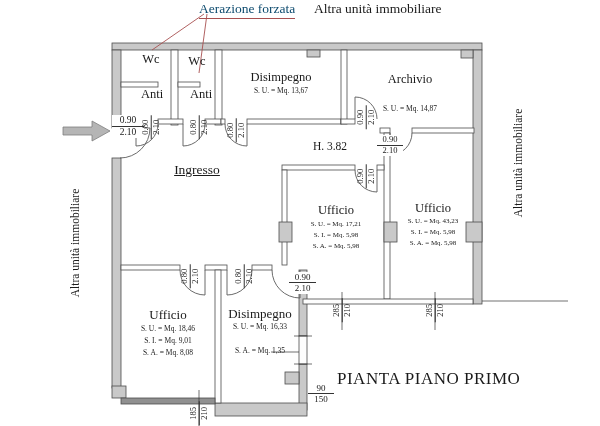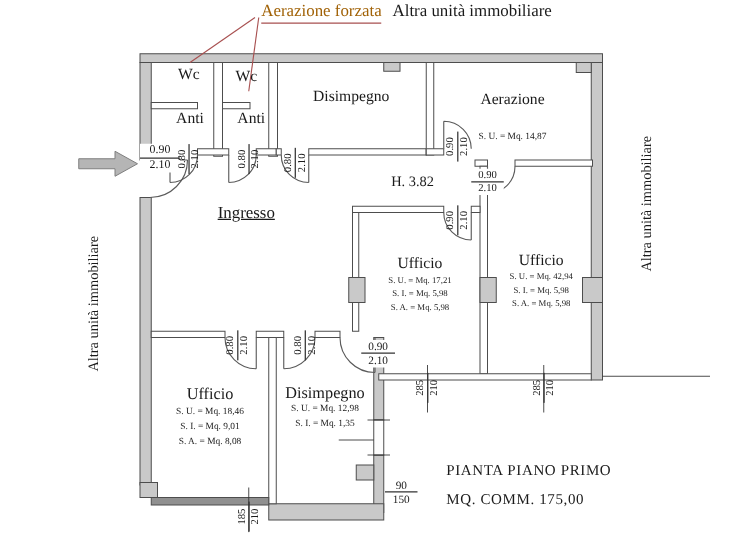--- a/index.html
+++ b/index.html
@@ -9,21 +9,21 @@
   .lbl{position:absolute;white-space:nowrap;}
   .rname{position:absolute;text-align:center;font-size:12.5px;white-space:nowrap;}
   .rsub{position:absolute;text-align:center;font-size:7.5px;white-space:nowrap;}
   .vert{transform:rotate(-90deg);text-align:center;font-size:11.5px;}
   .frac{position:absolute;width:24px;font-size:8.5px;line-height:1.15;text-align:center;}
   .frac .ftop{display:block;border-bottom:1px solid #333;padding:0 1px;}
   .frac .fbot{display:block;padding:0 1px;}
   .rot{transform:rotate(-90deg);}
   .boxed{background:#fff;}
   .red-underline{border-bottom:1px solid #a85050;padding-bottom:1px;}
-  .title-line{position:absolute;font-size:12px;letter-spacing:.5px;margin-left:20px;}
+  .title-line{position:absolute;font-size:17px;letter-spacing:.5px;}
 </style>
 </head>
 <body>
 
 <div class="canvas">
 
   <svg width="600" height="426" viewBox="0 0 600 426">
 
     <g fill="#c9c9c9" stroke="#4d4d4d" stroke-width="0.8">
       <rect x="112" y="43" width="370" height="7"></rect>
@@ -99,58 +99,59 @@
     </g>
 
     <g stroke="#a85050" stroke-width="0.9">
       <line x1="204" y1="14" x2="152" y2="50"></line>
       <line x1="207" y1="14" x2="199" y2="73"></line>
     </g>
 
     <polygon points="63,127 92,127 92,121 110,131 92,141 92,135 63,135" fill="#b5b5b5" stroke="#7f7f7f" stroke-width="0.8"></polygon>
   </svg>
 
-  <div class="lbl red-underline" style="left:209px;top:1px;font-size:13.5px;color:#a16207;">Aerazione forzata</div>
+  <div class="lbl red-underline" style="left:199px;top:1px;font-size:13.5px;color:#0c4a6e;">Aerazione forzata</div>
   <div class="lbl" style="left:314px;top:1px;font-size:13.5px;">Altra unità immobiliare</div>
 
   <div class="lbl vert" style="left:0px;top:237px;width:150px;">Altra unità immobiliare</div>
   <div class="lbl vert" style="left:443px;top:157px;width:150px;">Altra unità immobiliare</div>
 
   <div class="rname" style="left:131px;top:52px;width:40px;">Wc</div>
   <div class="rname" style="left:177px;top:54px;width:40px;">Wc</div>
   <div class="rname" style="left:132px;top:87px;width:40px;">Anti</div>
   <div class="rname" style="left:181px;top:87px;width:40px;">Anti</div>
 
   <div class="rname" style="left:221px;top:70px;width:120px;">Disimpegno</div>
-
-  <div class="rname" style="left:350px;top:72px;width:120px;">Aerazione</div>
+  <div class="rsub" style="left:221px;top:86px;width:120px;">S. U. = Mq. 13,67</div>
+
+  <div class="rname" style="left:350px;top:72px;width:120px;">Archivio</div>
   <div class="rsub" style="left:350px;top:104px;width:120px;">S. U. = Mq. 14,87</div>
 
   <div class="rname" style="left:137px;top:162px;width:120px;font-size:13.5px;text-decoration:underline;">Ingresso</div>
 
   <div class="lbl" style="left:300px;top:140px;width:60px;text-align:center;font-size:11.5px;">H. 3.82</div>
 
   <div class="rname" style="left:276px;top:203px;width:120px;">Ufficio</div>
   <div class="rsub" style="left:276px;top:220px;width:120px;font-size:7px;">S. U. = Mq. 17,21</div>
   <div class="rsub" style="left:276px;top:231px;width:120px;font-size:7px;">S. I. = Mq. 5,98</div>
   <div class="rsub" style="left:276px;top:242px;width:120px;font-size:7px;">S. A. = Mq. 5,98</div>
 
   <div class="rname" style="left:373px;top:201px;width:120px;">Ufficio</div>
-  <div class="rsub" style="left:373px;top:217px;width:120px;font-size:7px;">S. U. = Mq. 42,94</div>
+  <div class="rsub" style="left:373px;top:217px;width:120px;font-size:7px;">S. U. = Mq. 43,23</div>
   <div class="rsub" style="left:373px;top:228px;width:120px;font-size:7px;">S. I. = Mq. 5,98</div>
   <div class="rsub" style="left:373px;top:239px;width:120px;font-size:7px;">S. A. = Mq. 5,98</div>
 
   <div class="rname" style="left:108px;top:307px;width:120px;font-size:13px;">Ufficio</div>
   <div class="rsub" style="left:108px;top:324px;width:120px;">S. U. = Mq. 18,46</div>
   <div class="rsub" style="left:108px;top:336px;width:120px;">S. I. = Mq. 9,01</div>
   <div class="rsub" style="left:108px;top:348px;width:120px;text-align:center;">S. A. = Mq. 8,08</div>
 
   <div class="rname" style="left:200px;top:306px;width:120px;font-size:13px;">Disimpegno</div>
-  <div class="rsub" style="left:200px;top:322px;width:120px;">S. U. = Mq. 12,98</div>
-  <div class="rsub" style="left:200px;top:334px;width:120px;">S. I. = Mq. 1,35</div>
+  <div class="rsub" style="left:200px;top:322px;width:120px;">S. U. = Mq. 16,33</div>
+  <div class="rsub" style="left:200px;top:346px;width:120px;">S. A. = Mq. 1,35</div>
 
   <div class="frac boxed" style="left:112px;top:115px;width:32px;font-size:9.5px;">
     <span class="ftop">0.90</span>
       <span class="fbot">2.10</span>
   </div>
   <div class="frac rot" style="left:139px;top:117px;">
     <span class="ftop">0.80</span>
       <span class="fbot">2.10</span>
   </div>
   <div class="frac rot" style="left:187px;top:117px;">
@@ -196,15 +197,14 @@
   <div class="frac" style="left:308px;top:339px;width:26px;font-size:9px;margin-top:44px;">
     <span class="ftop">90</span>
       <span class="fbot">150</span>
   </div>
   <div class="frac rot" style="left:187px;top:403px;">
     <span class="ftop">185</span>
       <span class="fbot">210</span>
   </div>
 
   <div class="title-line" style="left:337px;top:369px;">PIANTA PIANO PRIMO</div>
-  <div class="title-line" style="left:337px;top:392px;">MQ. COMM. 175,00</div>
 
 </div>
 
 </body></html>

